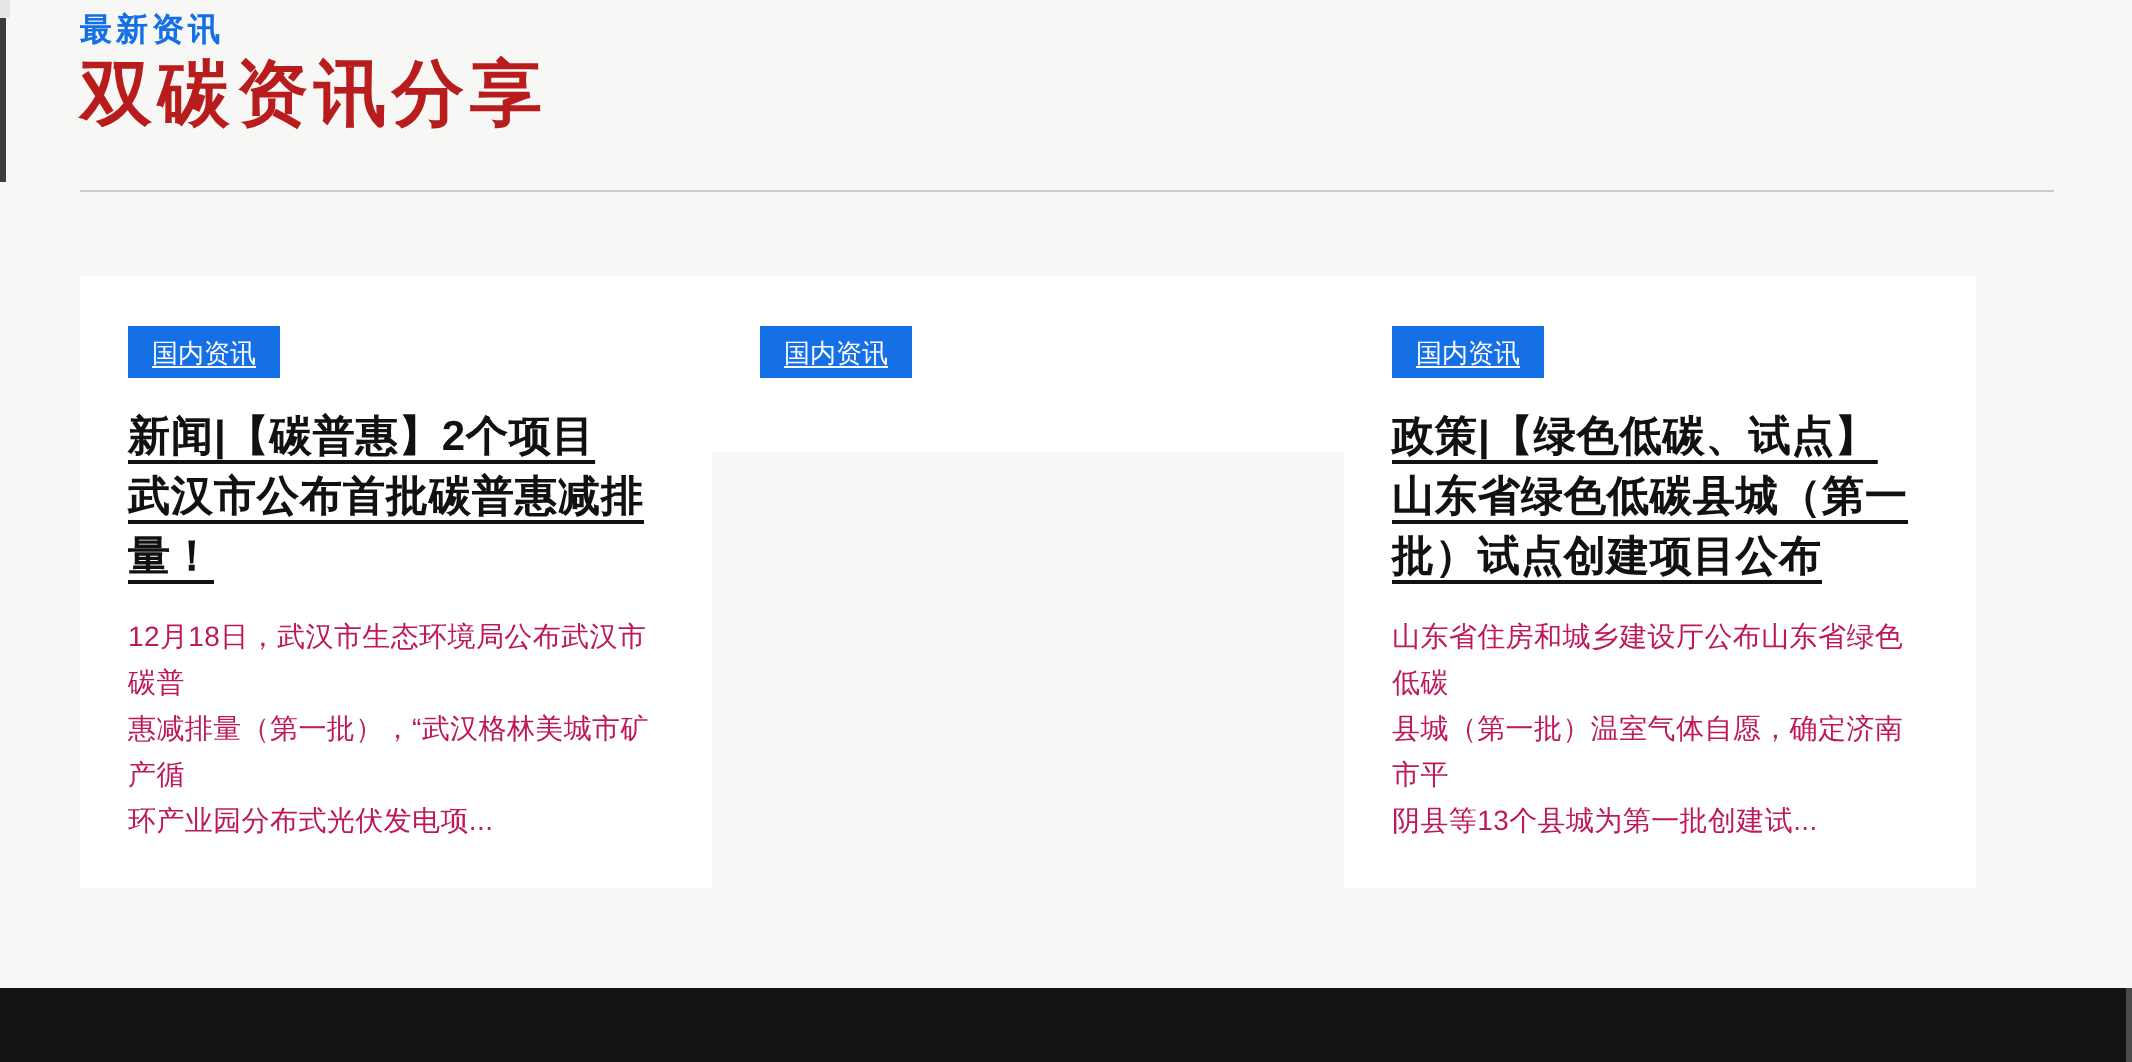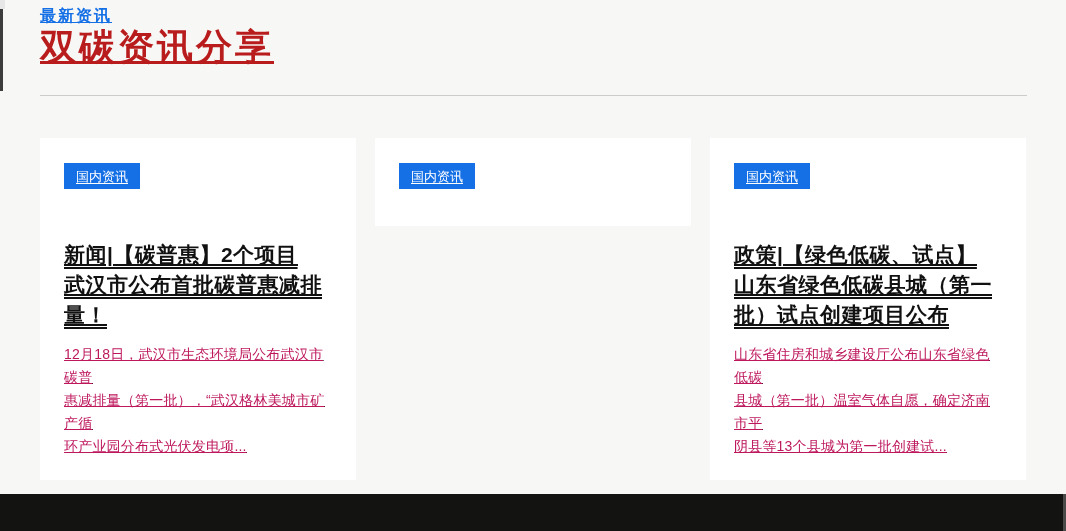--- a/index.html
+++ b/index.html
@@ -1,15 +1,15 @@
 <!DOCTYPE html>
 <html><head>
 <meta charset="utf-8">
 <style>
-  * { margin: 0; padding: 0; box-sizing: border-box; text-decoration: underline; }
+  * { margin: 0; padding: 0; box-sizing: border-box; }
   html, body { width: 1066px; height: 531px; overflow: hidden; }
   body {
     position: relative;
     background: #f7f7f5;
     font-family: "Liberation Sans", "DejaVu Sans", sans-serif;
     color: #111;
   }
   .edge-notch-top {
     position: absolute; left: 0; top: 0; width: 5px; height: 9px;
     background: #e7e7e7;
@@ -27,21 +27,21 @@
   }
   .page-title {
     font-size: 36px; font-weight: bold; letter-spacing: 3px;
     line-height: 42px; color: #b91c1c;
   }
   .divider {
     border: none; border-top: 1px solid #cccccc;
     margin-top: 27px; height: 0;
   }
   .cards-row {
-    display: flex; gap: 19px; margin-top: 42px;
+    display: flex; margin-top: 42px;
     align-items: flex-start;
   }
   .card {
     width: 316px; background: #ffffff;
     padding: 25px 24px 22px 24px;
     cursor: pointer;
   }
   .tag-badge {
     display: inline-block;
     background: #1570e6; color: #ffffff;
@@ -54,21 +54,20 @@
   }
   .card-title {
     font-size: 21px; font-weight: bold; line-height: 30px;
     letter-spacing: 0.5px; color: #111;
     text-decoration: underline;
     text-decoration-thickness: 2px;
     text-underline-offset: 5px;
     white-space: pre-line;
     margin-bottom: 13px;
     cursor: pointer;
-    margin-top: 36px;
   }
   .card-excerpt {
     font-size: 14px; line-height: 23px; color: #be185d;
     letter-spacing: 0.2px;
     white-space: pre-line;
   }
   .footer-bar {
     position: absolute; left: 0; bottom: 0;
     width: 1066px; height: 37px;
     background: #131311;

